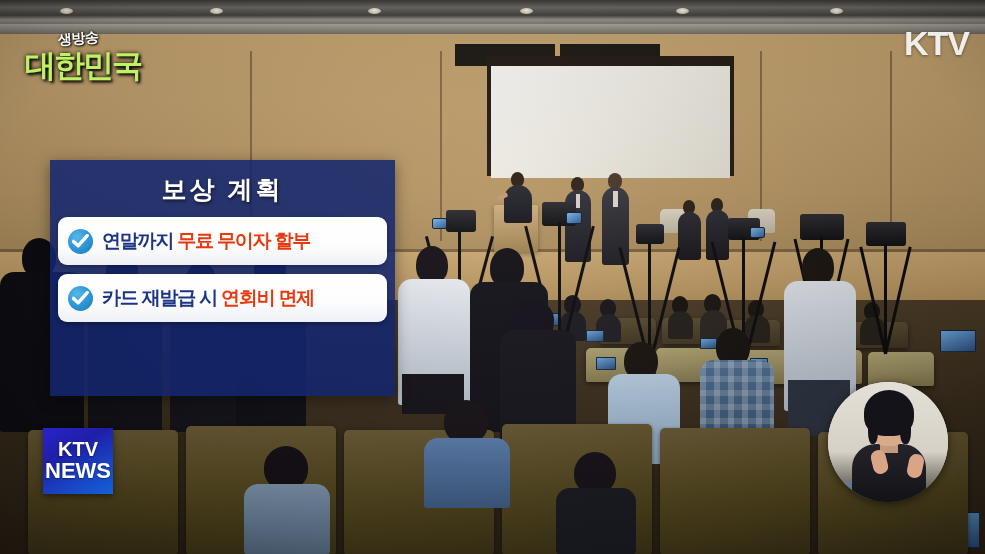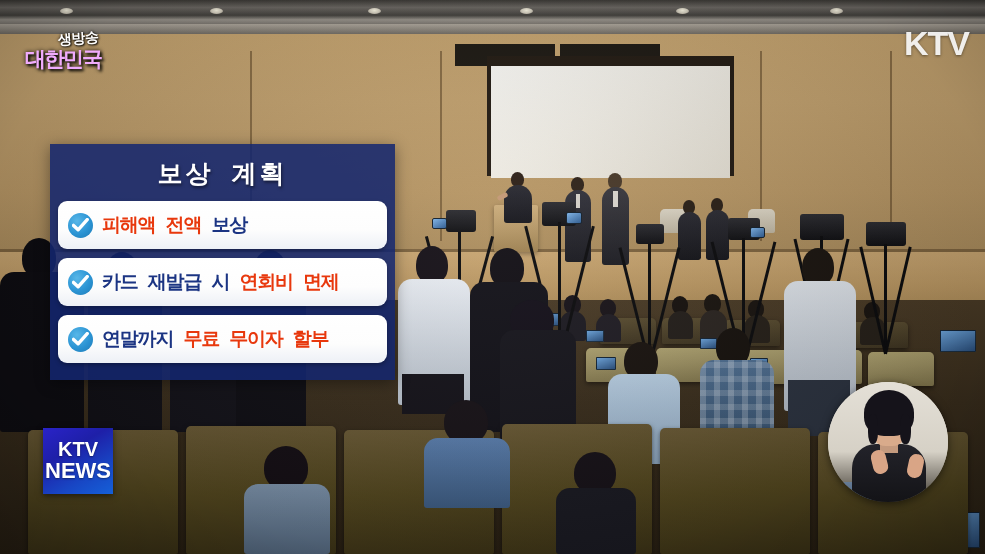--- a/index.html
+++ b/index.html
@@ -156,21 +156,21 @@
   }
   .prog-logo .live {
     position:absolute; left:33px; top:0px;
     font-size:14px; font-weight:bold; color:#ffffff;
     letter-spacing:-.5px;
     text-shadow:0 0 3px rgba(0,0,0,.9), 1px 1px 2px rgba(0,0,0,.95);
     transform:rotate(-4deg);
   }
   .prog-logo .country {
     position:absolute; left:0px; top:15px;
-    font-size:21px; font-weight:bold; color:#f0abfc;
+    font-size:31px; font-weight:bold; color:#bef264;
     letter-spacing:-2px;
     text-shadow:0 0 4px rgba(0,0,0,.95), 2px 2px 3px rgba(0,0,0,.95);
   }
 
   
   .hl-top {
     position:absolute; left:120px; top:38px; height:22px;
     background:#1d3f8f;
     padding:1px 9px 0 9px;
     display:flex; align-items:center;
@@ -193,24 +193,23 @@
   
   .ktv-wm {
     position:absolute; right:16px; top:24px;
     font-size:34px; font-weight:bold; color:rgba(255,255,255,.9);
     letter-spacing:-1px;
     text-shadow:0 1px 3px rgba(0,0,0,.45);
   }
 
   
   .panel {
-    position:absolute; left:50px; top:144px; width:345px; height:236px;
+    position:absolute; left:50px; top:160px; width:345px; height:236px;
     background:rgba(20,38,110,.87);
     box-shadow:0 3px 14px rgba(0,0,0,.4);
-    font-family:Liberation Mono, monospace;
   }
   .panel-title {
     position:absolute; left:0; top:13px; width:100%;
     text-align:center;
     font-size:25px; font-weight:bold; color:#ffffff;
     letter-spacing:3px;
     text-shadow:1px 2px 3px rgba(0,0,0,.5);
   }
   .rows {
     position:absolute; left:8px; top:57px; width:329px;
@@ -587,50 +586,40 @@
   </div>
 
 
   <div class="ktv-wm">KTV</div>
 
   <div class="panel">
     <div class="panel-title">보상 계획</div>
 
     <div class="rows">
 
+
       <div class="row">
         <span class="chk">
           <svg width="17" height="15" viewBox="0 0 17 15" aria-hidden="true">
             <path d="M1.5 7.4 L6.1 11.8 L15.2 1.6" fill="none" stroke="#ffffff" stroke-width="3.4" stroke-linecap="round" stroke-linejoin="round"></path>
           </svg>
         </span>
         <span class="rowtext">
-          <span class="t-red">피해액 전액</span><span>&nbsp;</span><span class="t-blue">보상</span>
+          <span class="t-blue">연말까지</span><span>&nbsp;</span><span class="t-red">무료 무이자 할부</span>
         </span>
       </div>
 
       <div class="row">
         <span class="chk">
           <svg width="17" height="15" viewBox="0 0 17 15" aria-hidden="true">
             <path d="M1.5 7.4 L6.1 11.8 L15.2 1.6" fill="none" stroke="#ffffff" stroke-width="3.4" stroke-linecap="round" stroke-linejoin="round"></path>
           </svg>
         </span>
         <span class="rowtext">
           <span class="t-blue">카드 재발급 시</span><span>&nbsp;</span><span class="t-red">연회비 면제</span>
-        </span>
-      </div>
-
-      <div class="row">
-        <span class="chk">
-          <svg width="17" height="15" viewBox="0 0 17 15" aria-hidden="true">
-            <path d="M1.5 7.4 L6.1 11.8 L15.2 1.6" fill="none" stroke="#ffffff" stroke-width="3.4" stroke-linecap="round" stroke-linejoin="round"></path>
-          </svg>
-        </span>
-        <span class="rowtext">
-          <span class="t-blue">연말까지</span><span>&nbsp;</span><span class="t-red">무료 무이자 할부</span>
         </span>
       </div>
 
     </div>
   </div>
 
   <div class="ktv-news">
     <b class="l1">KTV</b>
     <b class="l2">NEWS</b>
   </div>

